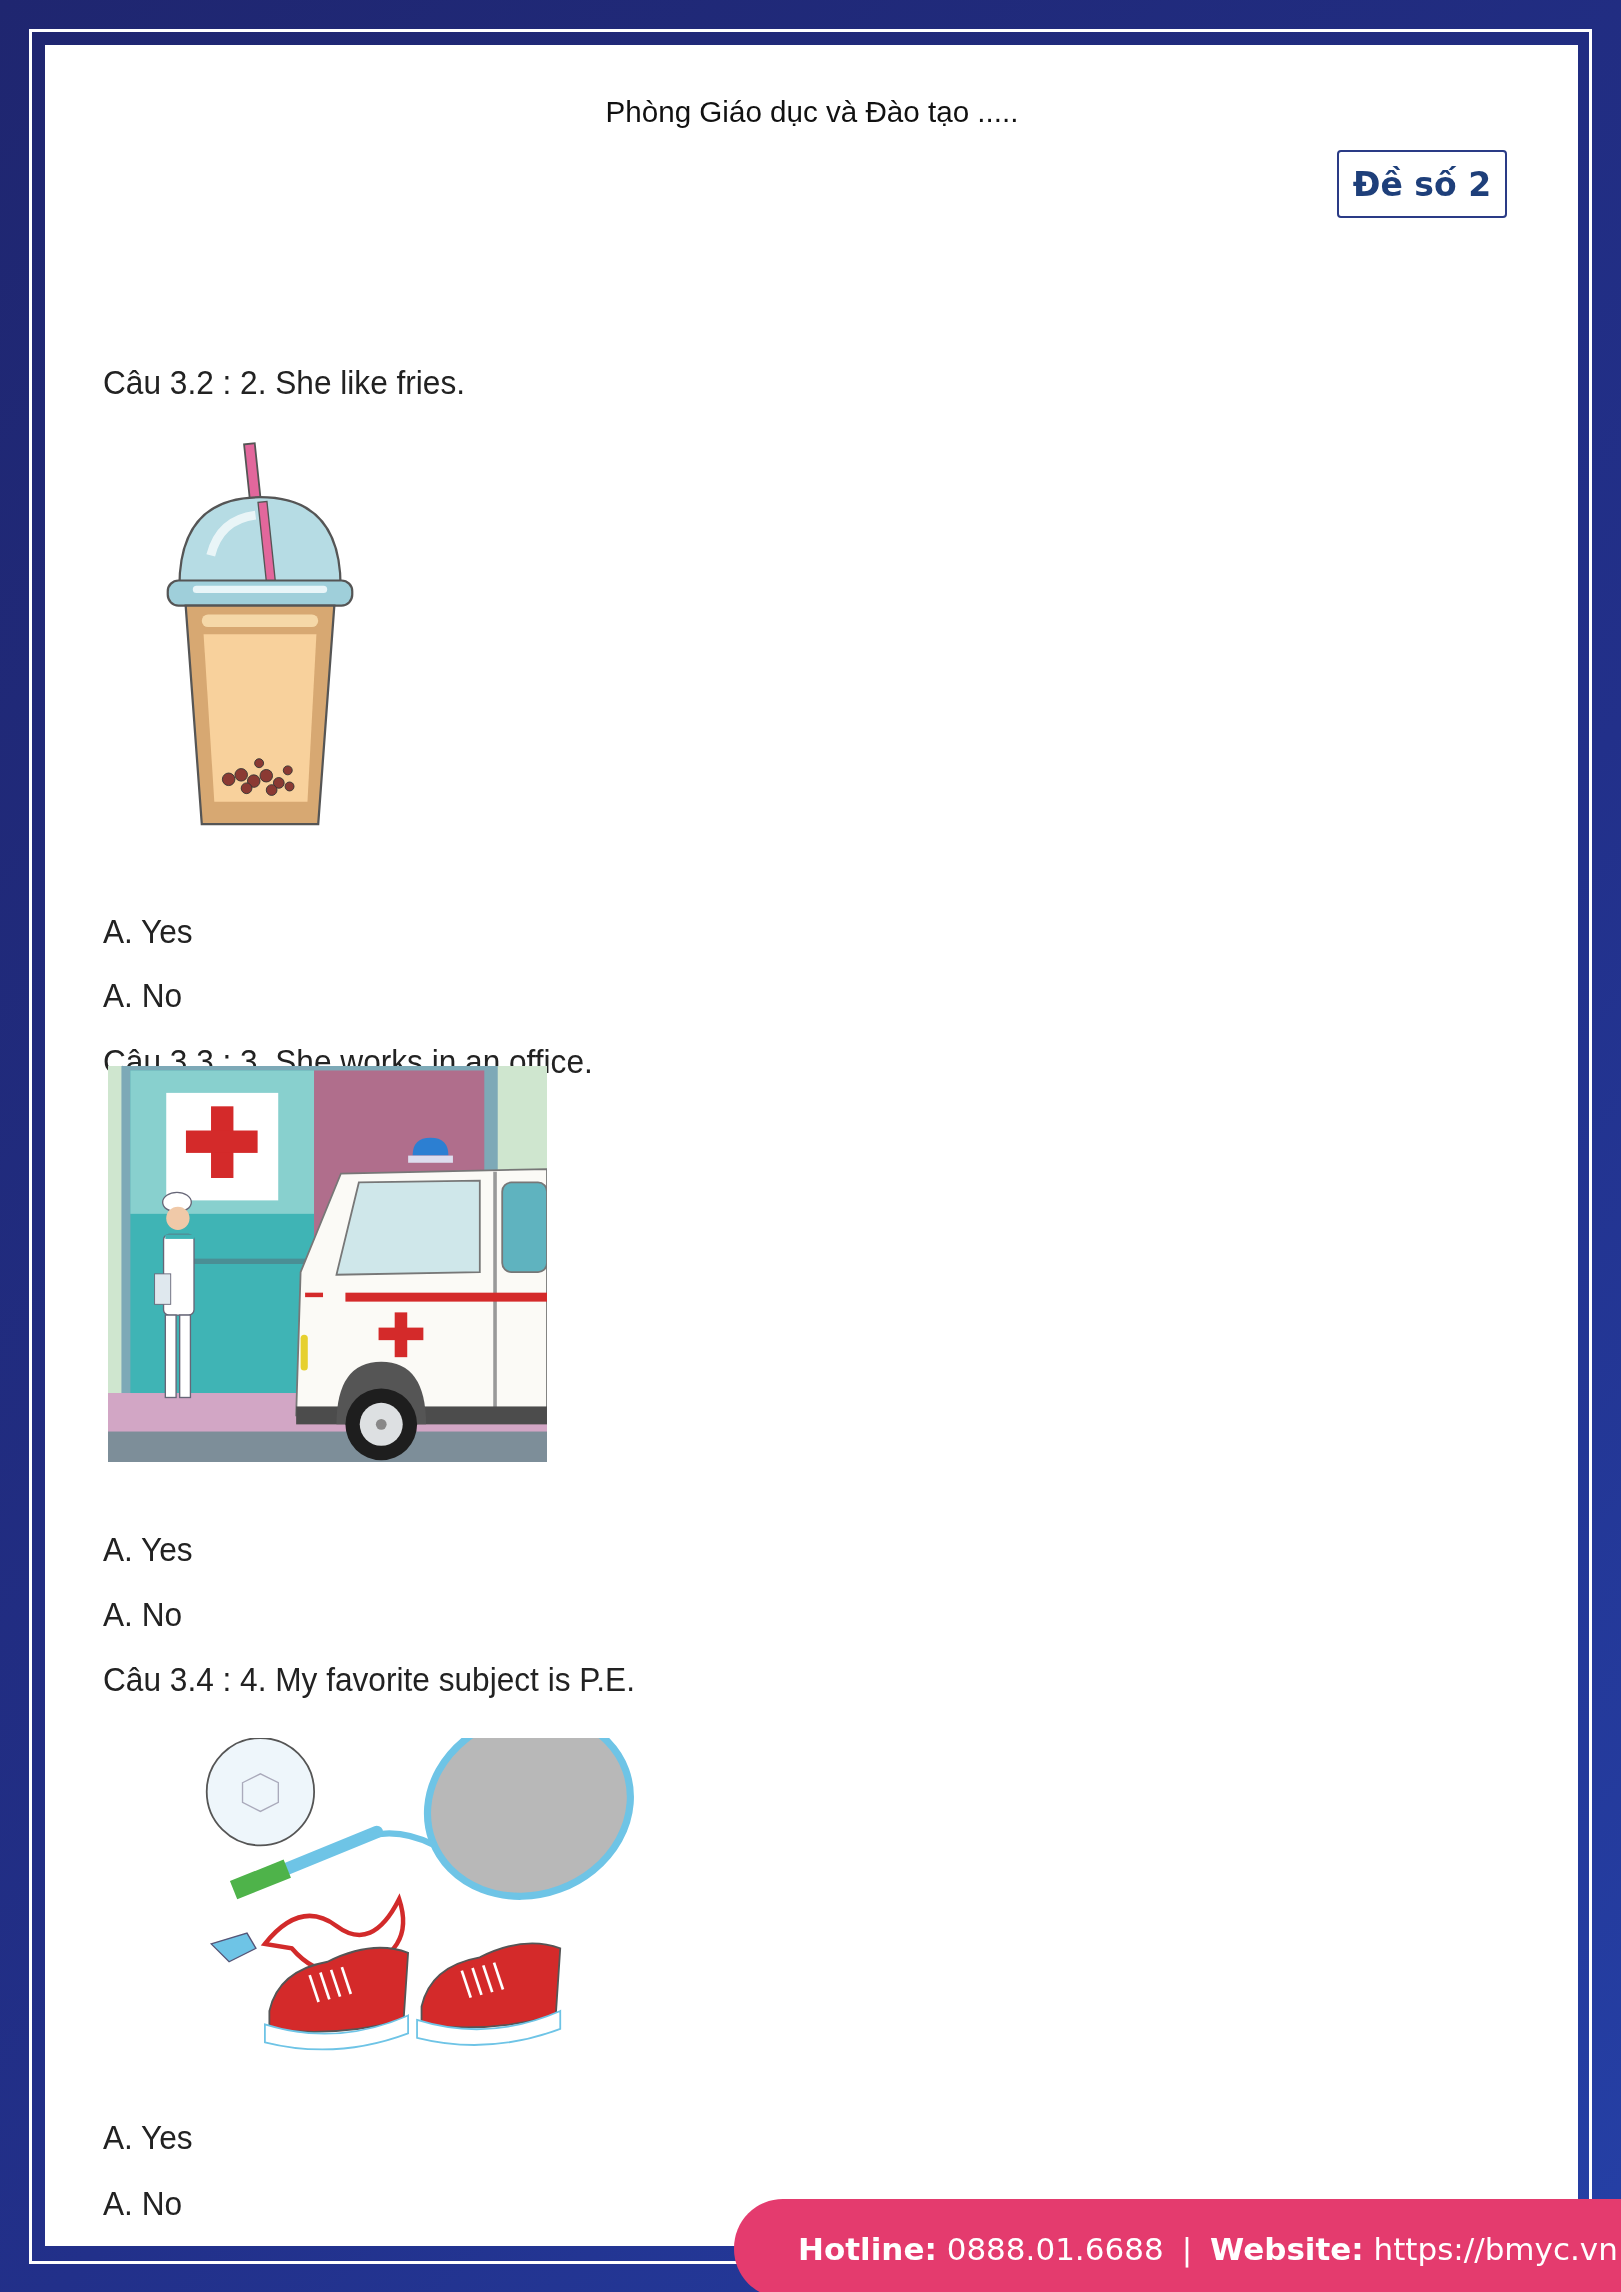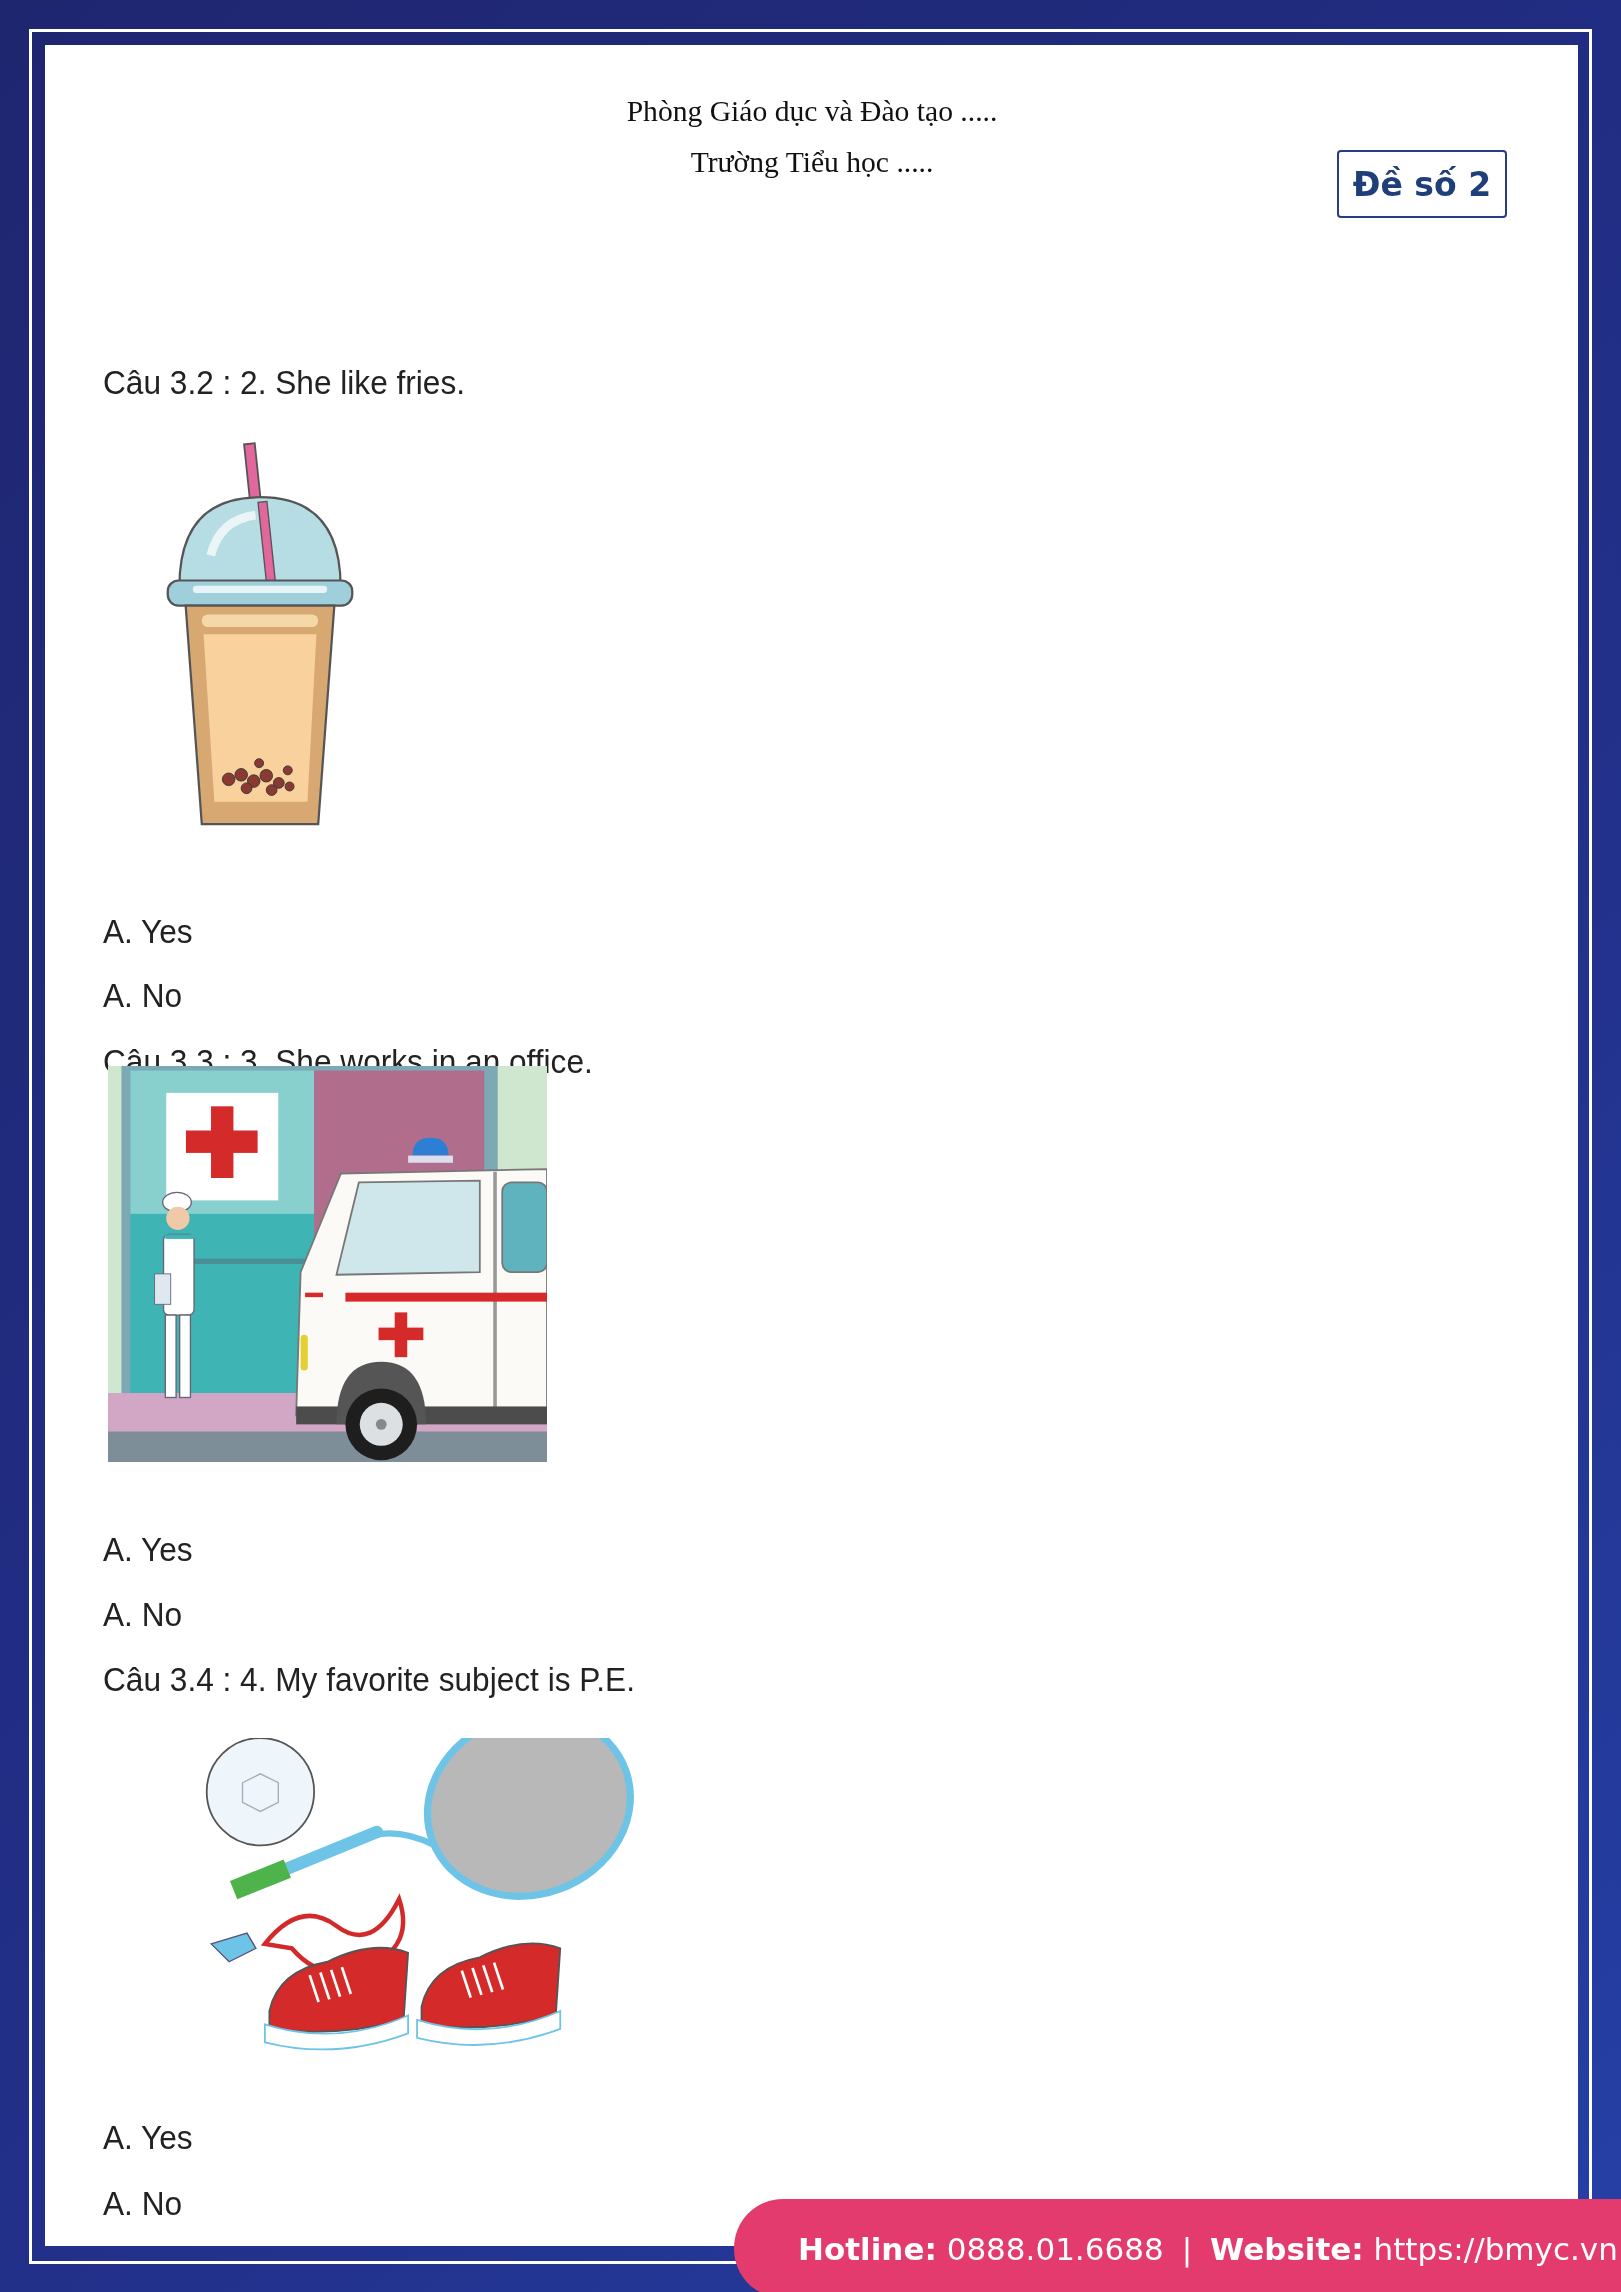--- a/index.html
+++ b/index.html
@@ -14,21 +14,21 @@
   }
   .page {
     position:absolute; left:45px; top:45px; width:1533px; height:2201px;
     background:#ffffff;
   }
   
   .logo { position:absolute; left:36px; top:30px; width:215px; height:72px; }
   .logo-text { position:absolute; left:77px; top:3.6px; font-family:"DejaVu Serif", serif; font-size:41px; color:#1e3f86; letter-spacing:-0.9px; line-height:47px; }
   .logo-sub { position:absolute; left:79px; top:50px; font-family:"DejaVu Sans", sans-serif; font-size:9.4px; color:#1e3f86; font-weight:bold; letter-spacing:0.3px; }
   .header-lines { position:absolute; left:269px; top:41px; width:996px; text-align:center; }
-  .header-line { font-family:Liberation Serif, serif; font-size:29.6px; color:#111; line-height:51px; height:51px; }
+  .header-line { font-family:Liberation Sans, sans-serif; font-size:29.6px; color:#111; line-height:51px; height:51px; }
   .header-line.bold { font-weight:bold; font-size:29.6px; }
   .exam-badge {
     position:absolute; left:1292px; top:105px; width:170px; height:68px;
     border:2.7px solid #2a3b86; border-radius:4px; box-sizing:border-box;
     display:flex; align-items:center; justify-content:center;
     font-family:"DejaVu Sans", sans-serif; font-weight:bold; font-size:33px; color:#1e3f7a;
   }
   
   .content { position:absolute; left:58px; top:0; }
   .q-text { position:absolute; left:0; font-family:"Liberation Sans", sans-serif; font-size:34px; color:#222; white-space:nowrap; transform:scaleX(0.93); transform-origin:left center; }
@@ -47,21 +47,20 @@
 </head>
 <body>
 
 <div class="frame-line"></div>
 
 <div class="page">
 
 
   <div class="header-lines">
     <div class="header-line">Phòng Giáo dục và Đào tạo .....</div>
-    <div class="header-line">Trường Tiểu học .....</div>
   </div>
 
   <div class="exam-badge">Đề số 2</div>
 
   <div class="content">
 
     <div class="q-text" style="top:318px;">Câu 3.2 : 2. She like fries.</div>
     <svg class="illus" style="left:54px;top:394px;" width="206" height="403" viewBox="0 0 230 450">
       <rect x="105" y="5" width="12" height="150" transform="rotate(-6 111 80)" fill="#e2679c" stroke="#555" stroke-width="2"></rect>
       <path d="M25 165 Q25 65 115 65 Q205 65 205 165 Z" fill="#b6dce4" stroke="#555" stroke-width="2.5"></path>

